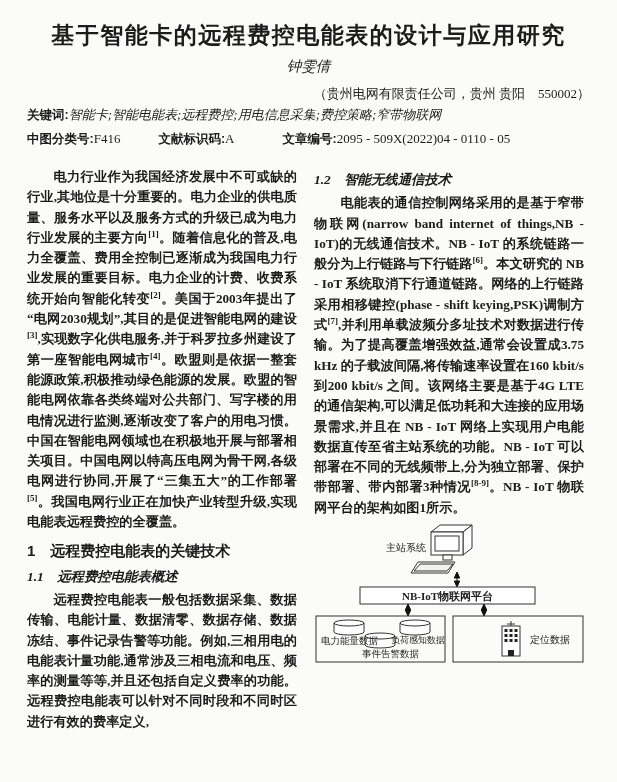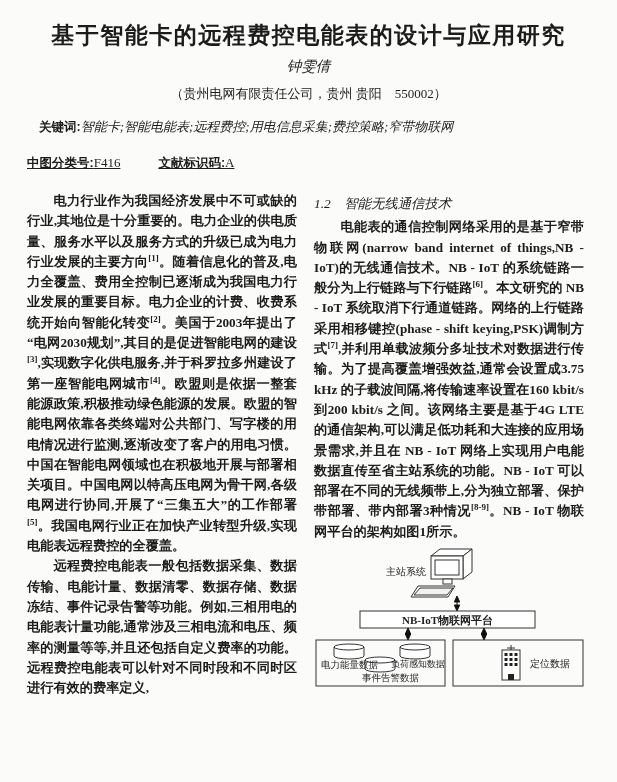--- a/index.html
+++ b/index.html
@@ -8,66 +8,69 @@
     background:#fbfbf9;color:#1c1c1c;
     font-family:"Liberation Serif","DejaVu Serif",serif;
   }
   .page{padding:8px 27px 0 27px;}
   .title{
     font-size:23px;font-weight:700;text-align:center;
     letter-spacing:1.5px;margin:12px 0 0 0;
     font-family:Liberation Mono, monospace;
   }
   .author{text-align:center;font-size:14.5px;margin-top:6px;font-style:italic;}
-  .affiliation{text-align:center;font-size:13px;margin-top:9px;}
+  .affiliation{text-align:right;font-size:13px;margin-top:9px;}
   .abstract-block{margin:16px 0 0 0;font-size:13px;line-height:23px;text-align:justify;}
   .kai{font-style:italic;}
   .lbl{
     font-style:normal;font-weight:700;
     font-family:"Liberation Sans","DejaVu Sans",sans-serif;font-size:12.5px;
   }
-  .keywords-line{margin:12px;font-size:13px;line-height:23px;}
-  .meta-line{display:flex;align-items:center;font-size:13px;line-height:23px;margin:0;text-decoration:underline;}
+  .keywords-line{margin:0;font-size:13px;line-height:23px;}
+  .meta-line{display:flex;align-items:center;font-size:13px;line-height:23px;margin:0;}
   .meta-item2{margin-left:38px;}
   .meta-item3{margin-left:48px;}
   .columns{display:flex;gap:17px;margin-top:16px;}
   .col{width:270px;font-size:13.2px;line-height:20.3px;text-align:justify;}
   .col p{margin:0;}
   p.indent{text-indent:2em;font-weight:bold;}
   .sec-h{
     font-size:15px;font-weight:700;margin:9px 0 5px 0;
     font-family:"Liberation Sans","DejaVu Sans",sans-serif;text-align:left;
   }
-  .sub-h{font-size:13.4px;font-style:italic;font-weight:400;margin:3px 0 3px 0;text-align:left;}
+  .sub-h{font-size:13.4px;font-style:italic;font-weight:700;margin:3px 0 3px 0;text-align:left;}
   sup{font-size:9px;line-height:0;}
   .figure{margin-top:6px;}
   .figure svg{display:block;margin:0 auto;}
   .figure svg text{font-family:"Liberation Serif","DejaVu Serif",serif;fill:#222;}
 </style>
 </head>
 <body>
 
 <div class="page">
 
   <h1 class="title">基于智能卡的远程费控电能表的设计与应用研究</h1>
   <div class="author">钟雯倩</div>
   <div class="affiliation">（贵州电网有限责任公司，贵州 贵阳　550002）</div>
 
 
   <p class="keywords-line"><span class="lbl">关键词:</span><span class="kai">智能卡;智能电能表;远程费控;用电信息采集;费控策略;窄带物联网</span></p>
 
   <p class="meta-line">
     <span><span class="lbl">中图分类号:</span><span>F416</span></span>
     <span class="meta-item2"><span class="lbl">文献标识码:</span><span>A</span></span>
+    <span class="meta-item3"><span class="lbl">文章编号:</span><span>2095 - 509X(2022)04 - 0110 - 05</span></span>
   </p>
 
   <div class="columns">
 
     <div class="col">
       <p class="indent">电力行业作为我国经济发展中不可或缺的行业,其地位是十分重要的。电力企业的供电质量、服务水平以及服务方式的升级已成为电力行业发展的主要方向<sup>[1]</sup>。随着信息化的普及,电力全覆盖、费用全控制已逐渐成为我国电力行业发展的重要目标。电力企业的计费、收费系统开始向智能化转变<sup>[2]</sup>。美国于2003年提出了“电网2030规划”,其目的是促进智能电网的建设<sup>[3]</sup>,实现数字化供电服务,并于科罗拉多州建设了第一座智能电网城市<sup>[4]</sup>。欧盟则是依据一整套能源政策,积极推动绿色能源的发展。欧盟的智能电网依靠各类终端对公共部门、写字楼的用电情况进行监测,逐渐改变了客户的用电习惯。中国在智能电网领域也在积极地开展与部署相关项目。中国电网以特高压电网为骨干网,各级电网进行协同,开展了“三集五大”的工作部署<sup>[5]</sup>。我国电网行业正在加快产业转型升级,实现电能表远程费控的全覆盖。</p>
+      <h2 class="sec-h">1　远程费控电能表的关键技术</h2>
+      <h3 class="sub-h">1.1　远程费控电能表概述</h3>
       <p class="indent">远程费控电能表一般包括数据采集、数据传输、电能计量、数据清零、数据存储、数据冻结、事件记录告警等功能。例如,三相用电的电能表计量功能,通常涉及三相电流和电压、频率的测量等等,并且还包括自定义费率的功能。远程费控电能表可以针对不同时段和不同时区进行有效的费率定义,</p>
     </div>
 
     <div class="col">
       <h3 class="sub-h">1.2　智能无线通信技术</h3>
       <p class="indent">电能表的通信控制网络采用的是基于窄带物联网(narrow band internet of things,NB - IoT)的无线通信技术。NB - IoT 的系统链路一般分为上行链路与下行链路<sup>[6]</sup>。本文研究的 NB - IoT 系统取消下行通道链路。网络的上行链路采用相移键控(phase - shift keying,PSK)调制方式<sup>[7]</sup>,并利用单载波频分多址技术对数据进行传输。为了提高覆盖增强效益,通常会设置成3.75 kHz 的子载波间隔,将传输速率设置在160 kbit/s 到200 kbit/s 之间。该网络主要是基于4G LTE 的通信架构,可以满足低功耗和大连接的应用场景需求,并且在 NB - IoT 网络上实现用户电能数据直传至省主站系统的功能。NB - IoT 可以部署在不同的无线频带上,分为独立部署、保护带部署、带内部署3种情况<sup>[8-9]</sup>。NB - IoT 物联网平台的架构如图1所示。</p>
 
       <div class="figure">
         <svg width="270" height="140" viewBox="0 0 270 140">
 

